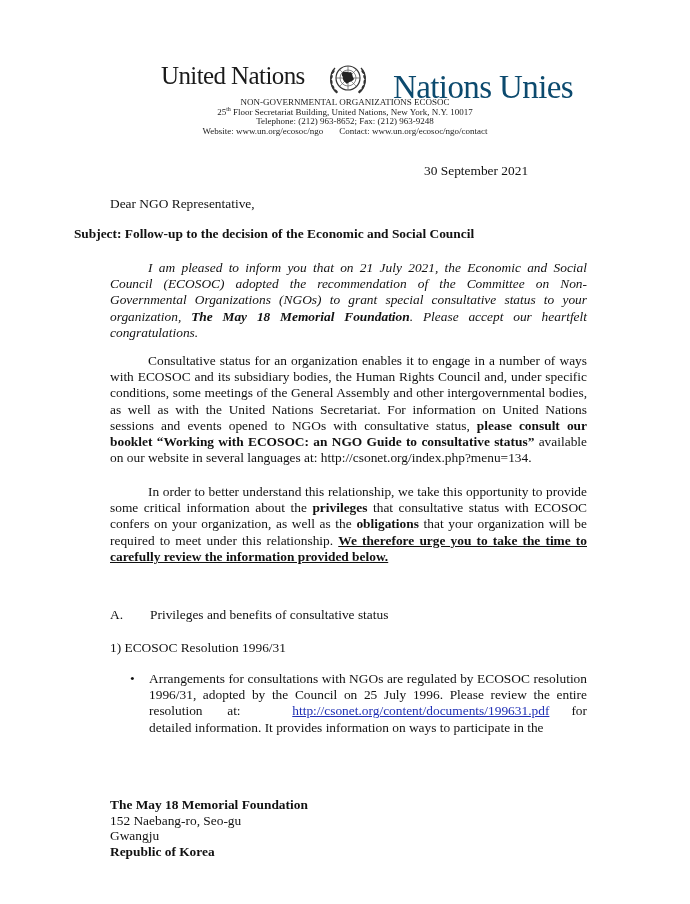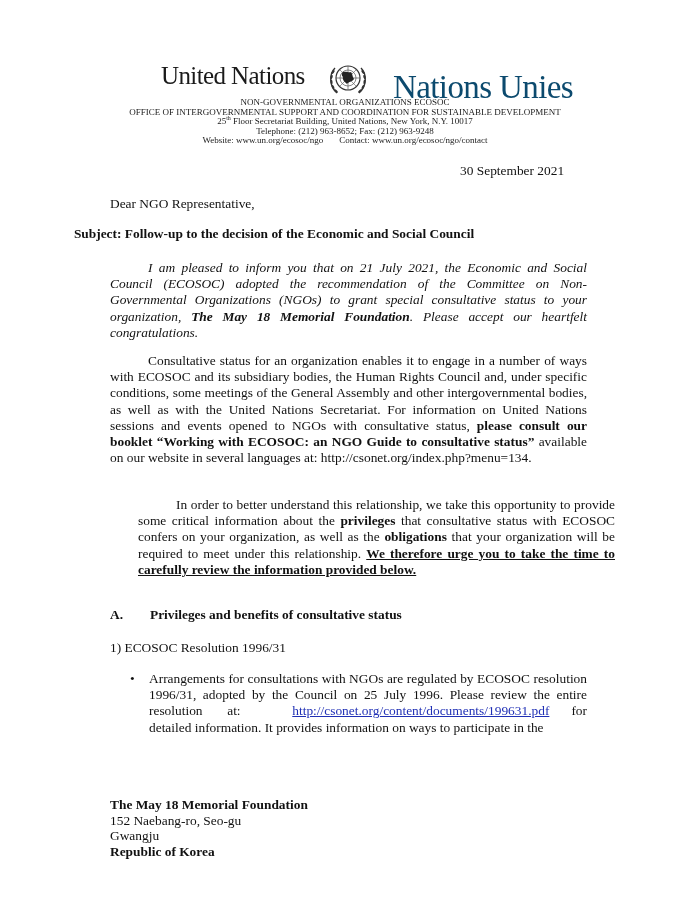--- a/index.html
+++ b/index.html
@@ -15,32 +15,32 @@
     .lh-en { position: absolute; left: 161px; top: 2px; font-size: 25px; letter-spacing: -0.6px; color: #1a1a1a; }
     .lh-fr { position: absolute; left: 393px; top: 9px; font-size: 33px; letter-spacing: -0.6px; color: #0c4a6e; }
     .lh-emblem { position: absolute; left: 327px; top: 0px; width: 42px; height: 38px; }
     .lh-lines { position: absolute; top: 98px; left: 0; width: 690px; text-align: center; font-size: 9px; line-height: 9.6px; color: #1a1a1a; }
     .lh-lines div { white-space: nowrap; }
     .lh-lines .sp { display: inline-block; width: 16px; }
     .lh-lines sup { font-size: 6px; line-height: 0; vertical-align: super; }
 
     
     .txt { position: absolute; font-size: 13.4px; line-height: 16.2px; color: #111; }
-    .date { left: 460px; top: 163px; }
+    .date { left: 424px; top: 163px; }
     .salute { left: 110px; top: 196px; }
     .subject { left: 0; width: 548px; top: 226px; text-align: center; font-weight: bold; }
     .para { left: 110px; width: 477px; text-align: justify; text-align-last: left; }
     .para .indent { display: inline-block; width: 38px; }
     .p1 { top: 260px; font-style: italic; }
     .p2 { top: 353px; }
-    .p3 { top: 497px; margin-left: 28px; }
+    .p3 { top: 484px; }
     b { font-weight: bold; }
     .ul { text-decoration: underline; }
 
-    .sec-a { left: 110px; top: 607px; font-weight: bold; }
+    .sec-a { left: 110px; top: 607px; font-weight: normal; }
     .sec-a .num { display: inline-block; width: 40px; }
     .sub1 { left: 110px; top: 640px; }
 
     .bullet-block { position: absolute; left: 130px; top: 671px; width: 457px; }
     .bullet-dot { position: absolute; left: 0; top: 0; font-size: 13.4px; line-height: 16.2px; }
     .bullet-text { position: absolute; left: 19px; width: 438px; font-size: 13.4px; line-height: 16.2px; text-align: justify; text-align-last: left; }
     .link { color: #1f2fb5; text-decoration: underline; padding-left: 27px; }
     .link-gap { display: inline-block; width: 22px; }
 
     .addr { position: absolute; left: 110px; top: 797px; font-size: 13.4px; line-height: 15.6px; }
@@ -82,21 +82,20 @@
         <line x1="12.5" y1="9.5" x2="29.5" y2="26.5" stroke="#555" stroke-width="0.6"></line>
         <line x1="29.5" y1="9.5" x2="12.5" y2="26.5" stroke="#555" stroke-width="0.6"></line>
         <path d="M16 12 C19 11 22 13 24 12 C26 14 25 17 27 19 C25 22 22 21 20 24 C18 22 15 20 16 17 C14 15 15 13 16 12 Z" fill="#222"></path>
       </svg>
     </span>
     <span class="lh-fr">Nations Unies</span>
   </div>
 
   <div class="lh-lines">
     <div>NON-GOVERNMENTAL ORGANIZATIONS ECOSOC</div>
-    <div>OFFICE OF INTERGOVERNMENTAL SUPPORT AND COORDINATION FOR SUSTAINABLE DEVELOPMENT</div>
     <div><span>25</span><sup>th</sup><span> Floor Secretariat Building, United Nations, New York, N.Y. 10017</span></div>
     <div>Telephone: (212) 963-8652; Fax: (212) 963-9248</div>
     <div><span>Website: www.un.org/ecosoc/ngo</span><span class="sp"></span><span>Contact: www.un.org/ecosoc/ngo/contact</span></div>
   </div>
 
   <div class="txt date">30 September 2021</div>
   <div class="txt salute">Dear NGO Representative,</div>
   <div class="txt subject">Subject: Follow-up to the decision of the Economic and Social Council</div>
 
   <div class="txt para p1"><span class="indent"></span><span>I am pleased to inform you that on 21 July 2021, the Economic and Social Council (ECOSOC) adopted the recommendation of the Committee on Non-Governmental Organizations (NGOs) to grant special consultative status to your organization, </span><b>The May 18 Memorial Foundation</b><span>. Please accept our heartfelt congratulations.</span></div>

